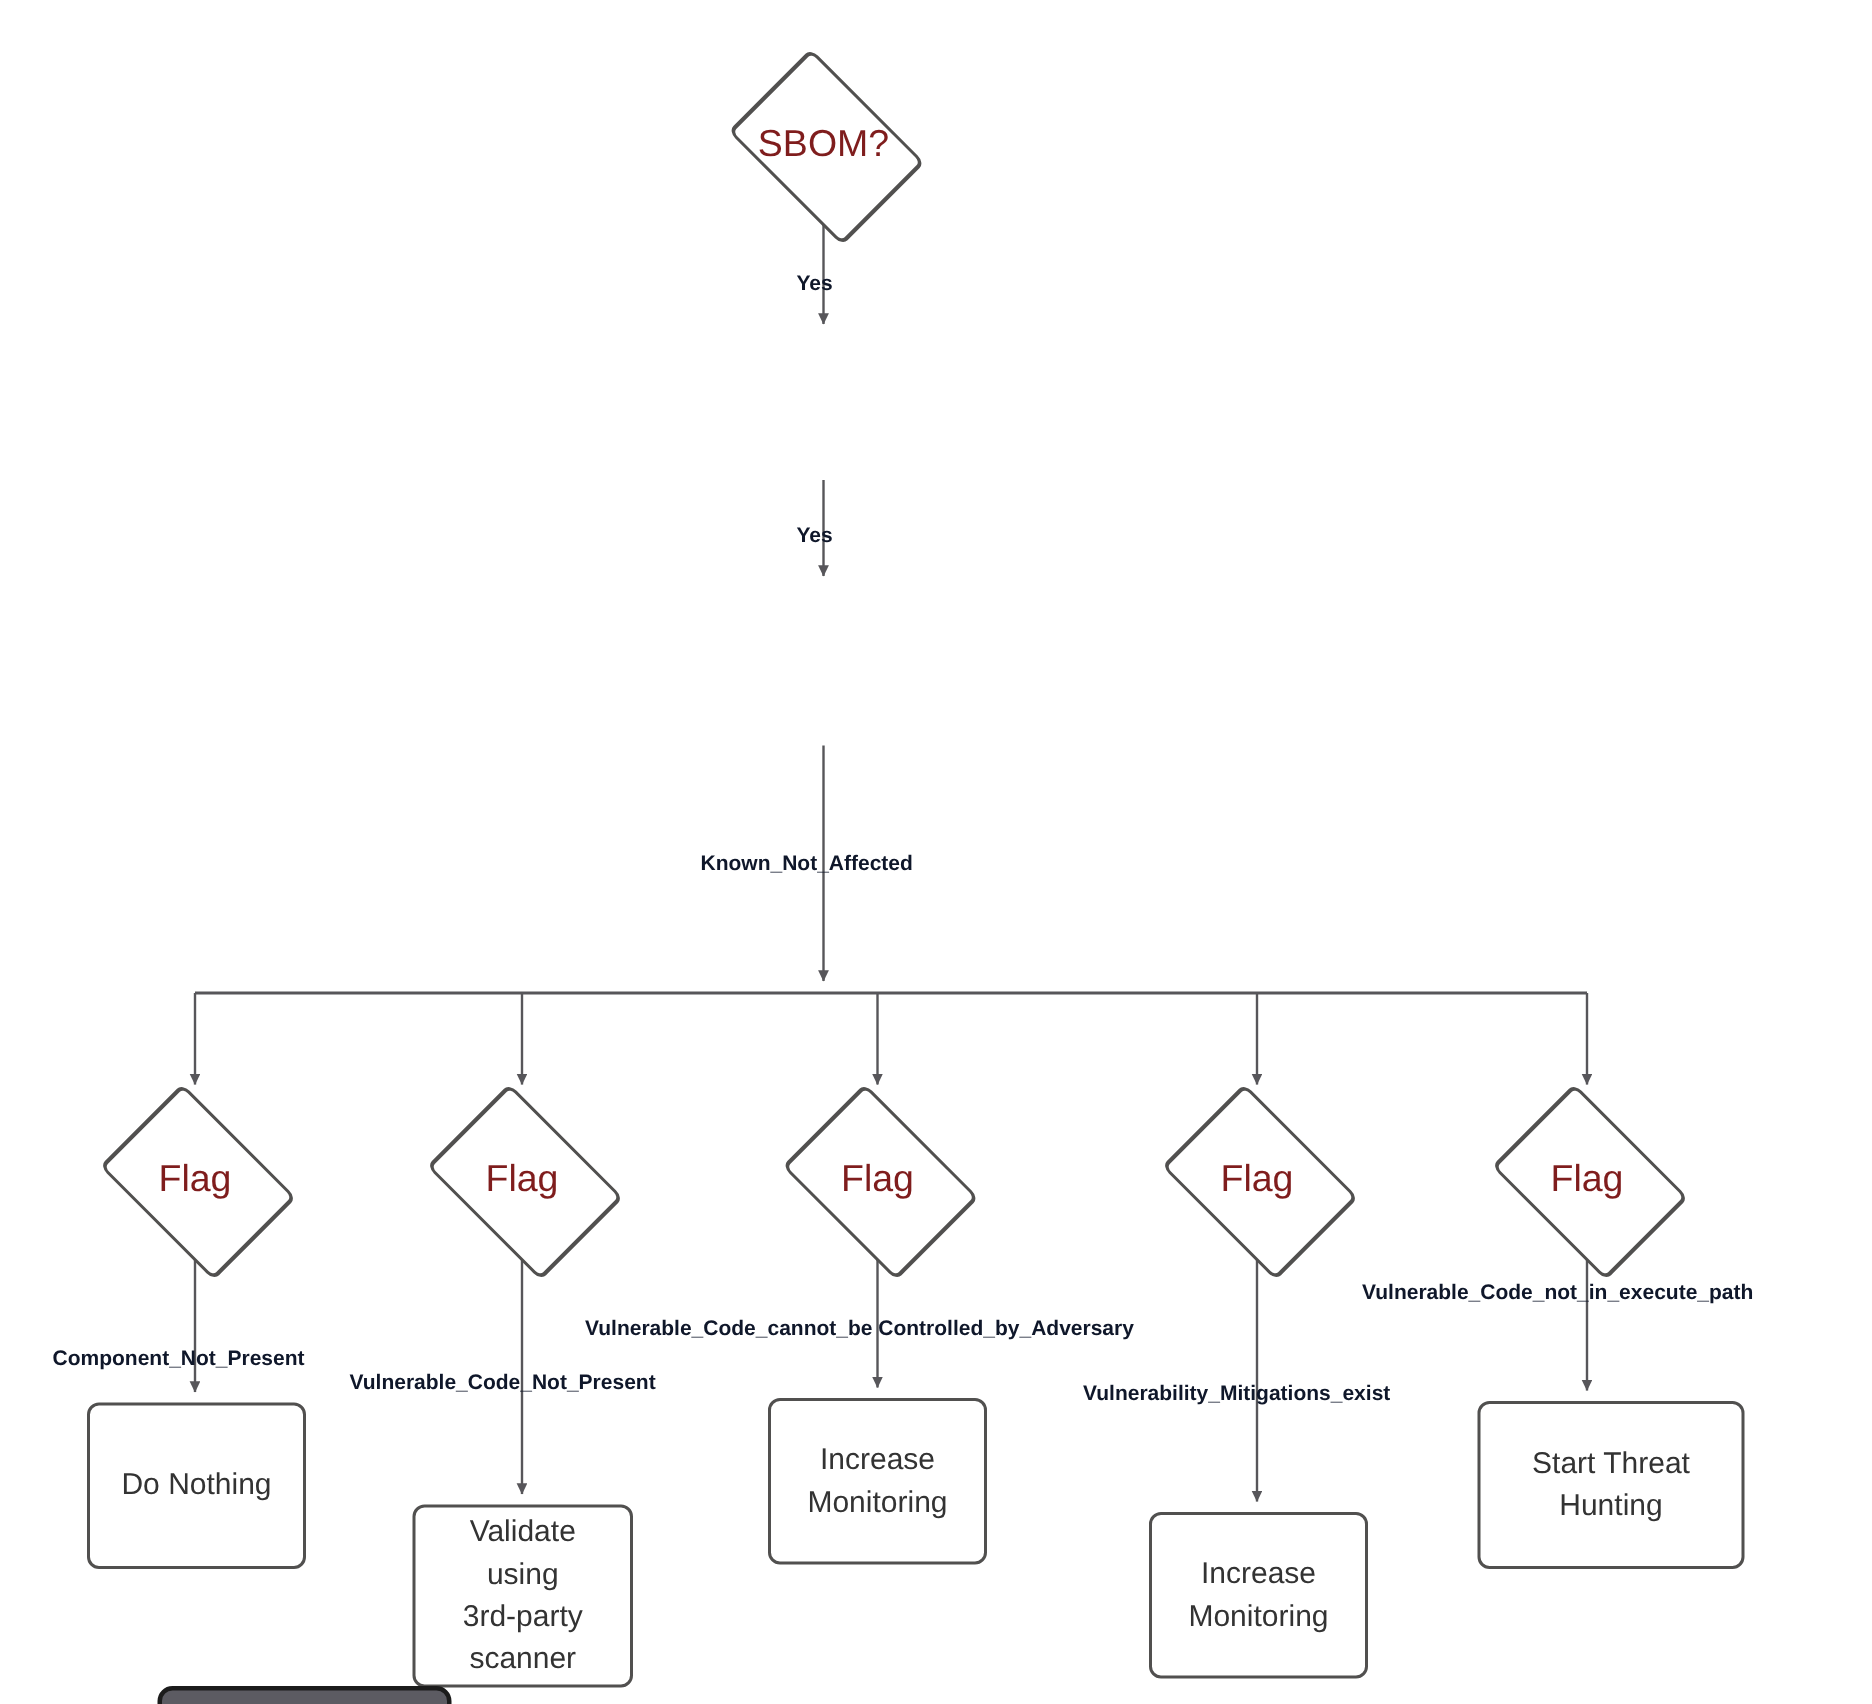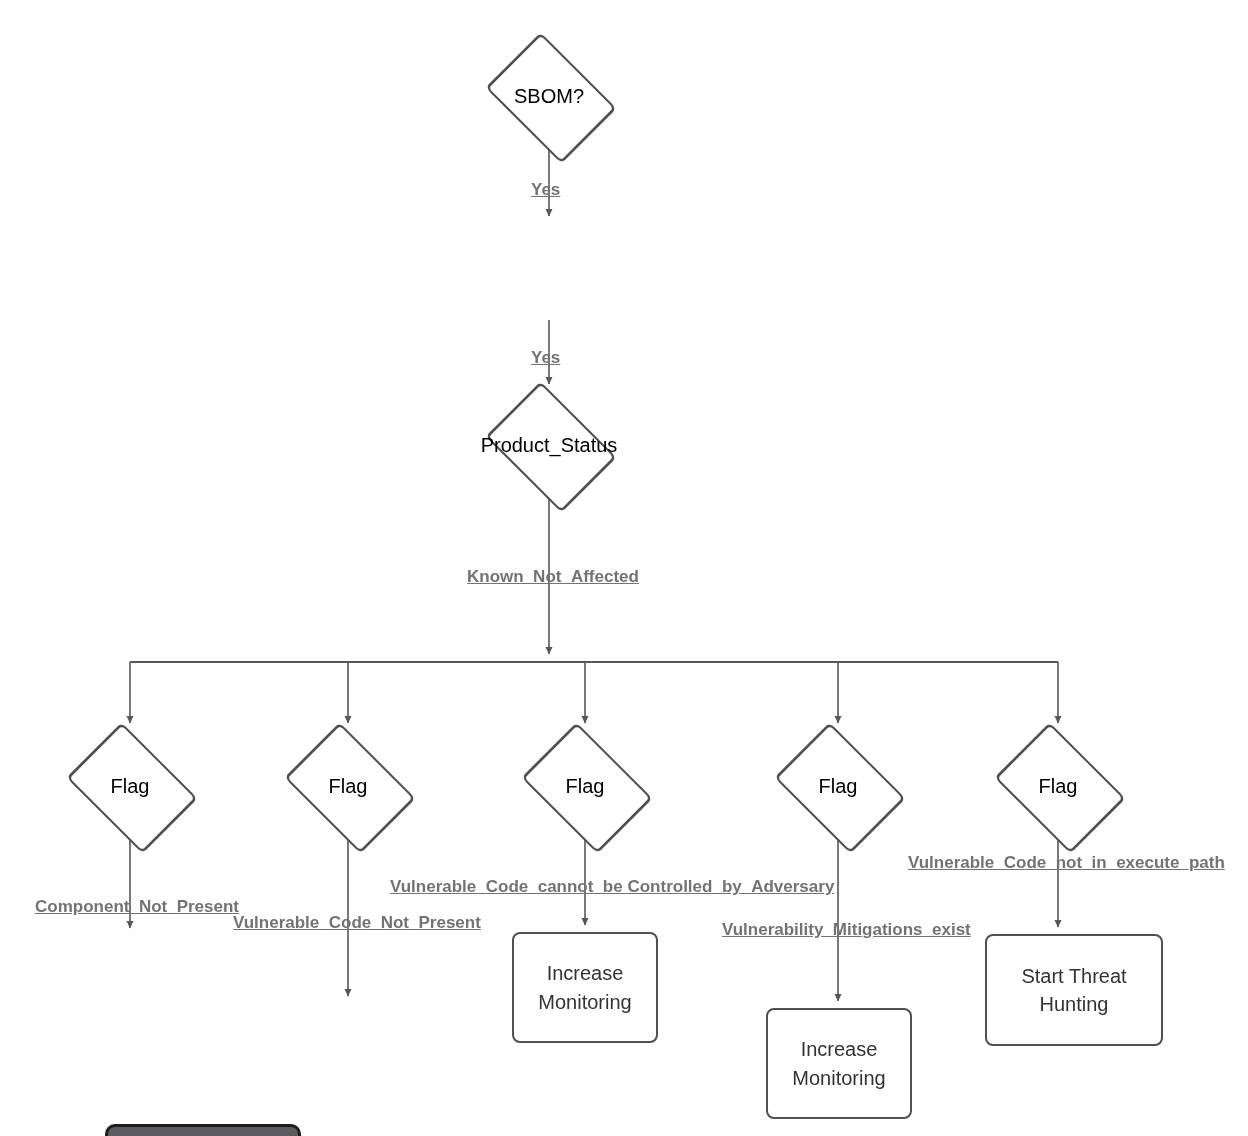--- a/index.html
+++ b/index.html
@@ -38,22 +38,22 @@
     background: #ffffff;
     border-radius: 5px;
     transform-origin: center center;
   }
   .diamond .label {
     position: absolute;
     left: 50%;
     top: 50%;
     transform: translate(-50%, -50%);
     white-space: nowrap;
-    color: #000000;
-    font-size: 20px;
+    color: #7f1d1d;
+    font-size: 25px;
     line-height: 1.2;
     text-align: left;
     pointer-events: none;
   }
 
   
   .rect {
     border: 2px solid #51504f;
     background: #ffffff;
     border-radius: 8px;
@@ -71,27 +71,26 @@
   .rect.dark {
     background: #5c5b62;
     border-color: #1c1c1c;
     border-width: 3px;
     border-radius: 10px;
   }
 
   
   .edge-label {
     position: absolute;
-    color: #737373;
-    font-size: 17px;
+    color: #0f172a;
+    font-size: 14px;
     font-weight: bold;
     white-space: nowrap;
     line-height: 1;
     background: transparent;
-    text-decoration: underline;
   }
 </style>
 </head>
 <body>
 
 <div id="canvas">
 
   <svg id="edges" viewBox="0 0 1248 1136" xmlns="http://www.w3.org/2000/svg">
     <defs>
       <marker id="arrow" markerWidth="10" markerHeight="10" refX="7.2" refY="3.6" orient="auto" markerUnits="userSpaceOnUse">
@@ -121,24 +120,20 @@
       <path d="M1058,840 L1058,927" marker-end="url(#arrow)"></path>
     </g>
   </svg>
 
   <div class="node diamond" style="left:477px; top:44px; width:144px; height:104px;">
     <div class="shape" style="width:74px; height:74px; margin-left:-37px; margin-top:-37px; transform:rotate(45deg) scale(1.38,1.0);"></div>
     <div class="label">SBOM?</div>
   </div>
 
 
-  <div class="node diamond" style="left:477px; top:392px; width:144px; height:105px;">
-    <div class="shape" style="width:74px; height:74px; margin-left:-37px; margin-top:-37px; transform:rotate(45deg) scale(1.38,1.0);"></div>
-    <div class="label">Product_Status</div>
-  </div>
 
   <div class="node diamond" style="left:58px; top:733px; width:144px; height:105px;">
     <div class="shape" style="width:74px; height:74px; margin-left:-37px; margin-top:-37px; transform:rotate(45deg) scale(1.38,1.0);"></div>
     <div class="label">Flag</div>
   </div>
 
   <div class="node diamond" style="left:276px; top:733px; width:144px; height:105px;">
     <div class="shape" style="width:74px; height:74px; margin-left:-37px; margin-top:-37px; transform:rotate(45deg) scale(1.38,1.0);"></div>
     <div class="label">Flag</div>
   </div>
@@ -151,21 +146,30 @@
   <div class="node diamond" style="left:766px; top:733px; width:144px; height:105px;">
     <div class="shape" style="width:74px; height:74px; margin-left:-37px; margin-top:-37px; transform:rotate(45deg) scale(1.38,1.0);"></div>
     <div class="label">Flag</div>
   </div>
 
   <div class="node diamond" style="left:986px; top:733px; width:144px; height:105px;">
     <div class="shape" style="width:74px; height:74px; margin-left:-37px; margin-top:-37px; transform:rotate(45deg) scale(1.38,1.0);"></div>
     <div class="label">Flag</div>
   </div>
 
-
+  <div class="node rect" style="left:58px; top:935px; width:146px; height:111px;">
+    <div class="label">Do Nothing</div>
+  </div>
+
+  <div class="node rect" style="left:275px; top:1003px; width:147px; height:122px;">
+    <div class="label">Validate
+using
+3rd-party
+scanner</div>
+  </div>
 
   <div class="node rect" style="left:512px; top:932px; width:146px; height:111px;">
     <div class="label">Increase
 Monitoring</div>
   </div>
 
   <div class="node rect" style="left:766px; top:1008px; width:146px; height:111px;">
     <div class="label">Increase
 Monitoring</div>
   </div>

